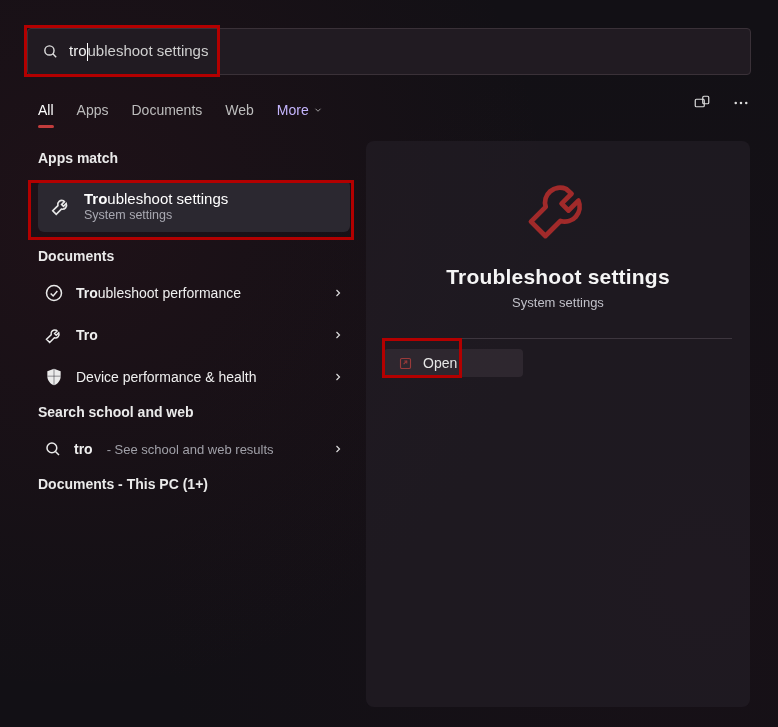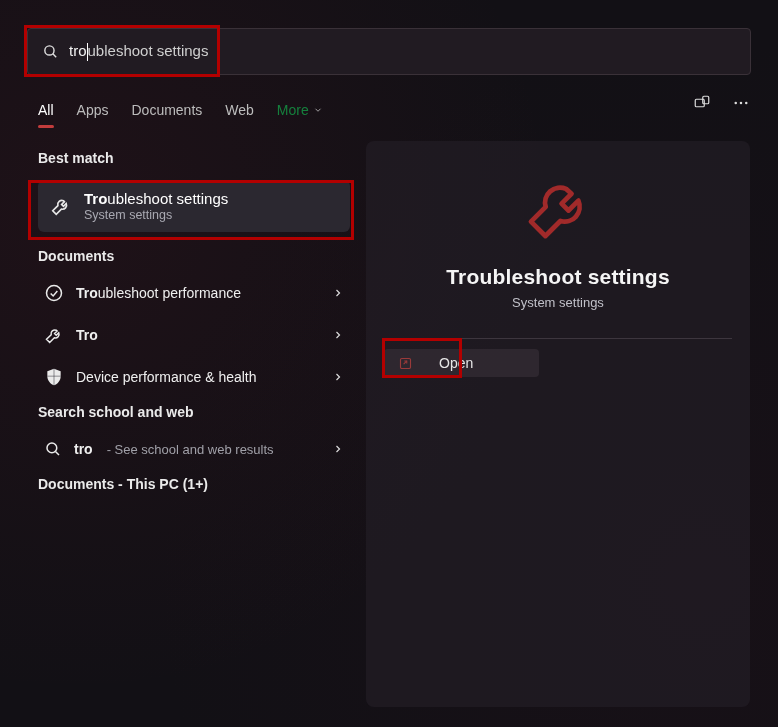--- a/index.html
+++ b/index.html
@@ -44,21 +44,21 @@
     position:absolute; left:38px; top:96px; right:26px; height:28px;
     display:flex; align-items:center; gap:23px;
     font-size:14px; color:#bcbcbc;
   }
   .filters .tab { cursor:pointer; position:relative; }
   .filters .tab.active { color:#ffffff; }
   .filters .tab.active::after {
     content:""; position:absolute; left:0; right:0; bottom:-10px; height:3px;
     background:#c23c3c; border-radius:2px;
   }
-  .filters .more { color:#15803d; display:flex; align-items:center; gap:4px; }
+  .filters .more { color:#c4b5fd; display:flex; align-items:center; gap:4px; }
   .filters-right {
     position:absolute; right:28px; top:94px; display:flex; gap:20px; align-items:center; color:#cfcfcf;
   }
   .ficon { cursor:pointer; color:#dcdcdc; }
 
   
   .leftcol {
     position:absolute; left:38px; top:150px; width:312px; bottom:10px;
   }
   .section-head {
@@ -90,21 +90,21 @@
     border-radius:8px;
     padding:24px 18px 20px;
     display:flex; flex-direction:column; align-items:center;
   }
   .big-icon { margin-top:8px; }
   .preview-title { font-size:21px; font-weight:600; color:#f5f5f5; margin-top:20px; letter-spacing:0.2px; }
   .preview-sub { font-size:13px; color:#c0c0c8; margin-top:6px; }
   .divider { height:1px; background:rgba(120,110,120,0.35); width:100%; margin-top:28px; }
   .actions { width:100%; margin-top:10px; }
   .open-btn {
-    display:inline-flex; align-items:center; gap:26px;
+    display:inline-flex; align-items:center; gap:10px;
     background:rgba(55,48,56,0.65);
     padding:6px 66px 6px 14px;
     border-radius:4px; font-size:14px; color:#e6e6e6; cursor:pointer;
   }
   .hlbox { position:absolute; border:3px solid #b30000; pointer-events:none; z-index:60; }
 
   svg { display:block; }
 </style>
 </head>
 <body>
@@ -144,21 +144,21 @@
   <span class="ficon">
     <svg width="18" height="18" viewBox="0 0 24 24" fill="#dcdcdc">
         <circle cx="5" cy="12" r="1.7"></circle>
         <circle cx="12" cy="12" r="1.7"></circle>
         <circle cx="19" cy="12" r="1.7"></circle>
       </svg>
   </span>
 </div>
 
 <div class="leftcol">
-  <div class="section-head">Best match</div>
+  <div class="section-head">Apps match</div>
 
   <div class="best-card">
     <span>
       <svg width="22" height="22" viewBox="0 0 24 24" fill="none" stroke="#e8e8e8" stroke-width="1.8">
         <path d="M14.7 6.3a4.5 4.5 0 0 0-6.1 5.3L3 17.2 6.8 21l5.6-5.6a4.5 4.5 0 0 0 5.3-6.1l-3 3-2-2 3-3z"></path>
       </svg>
     </span>
     <div>
       <div class="label"><b>Tro</b><span>ubleshoot settings</span></div>
       <div class="sub">System settings</div>

